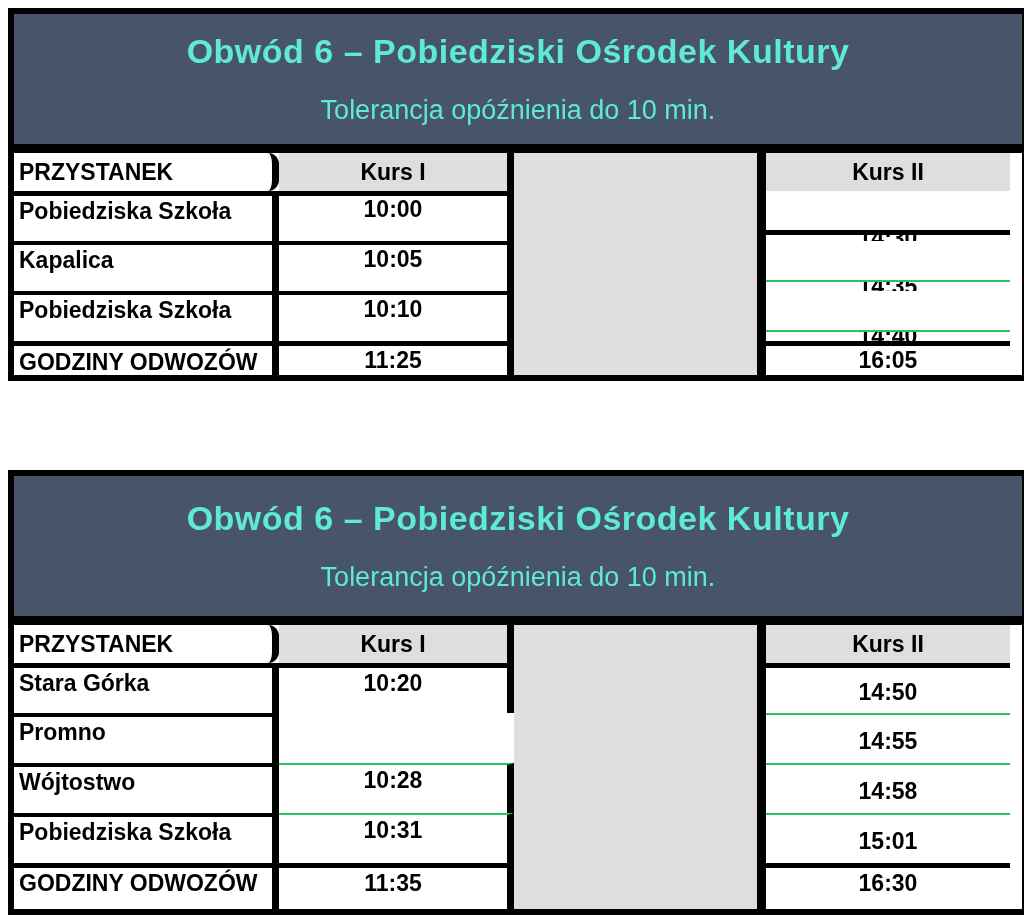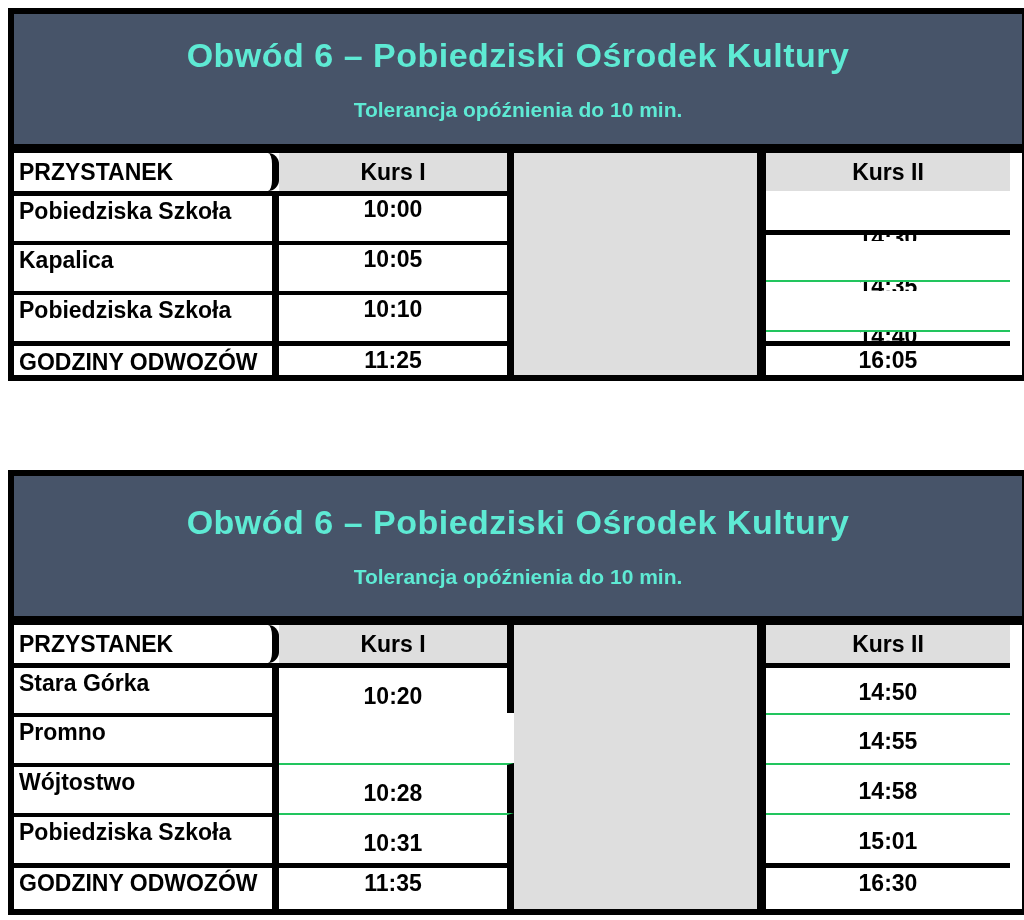--- a/index.html
+++ b/index.html
@@ -18,21 +18,21 @@
   .tt2{top:470px;}
 
   .band{
     background:#475469;color:#5eead4;border-bottom:9px solid #000;
     display:flex;flex-direction:column;align-items:center;justify-content:center;
     text-align:center;
   }
   .tt1 .band{height:130px;}
   .tt2 .band{height:140px;}
   .band-title{font-weight:bold;font-size:34px;letter-spacing:.5px;line-height:1.15;}
-  .band-sub{font-weight:bold;font-size:21px;margin-top:23px;}
+  .band-sub{font-weight:normal;font-size:27px;margin-top:23px;}
 
   .grid{display:grid;grid-template-columns:265px 235px 252px 244px;}
   .tt1 .grid{grid-template-rows:38px 50px 50px 50px 34px;}
   .tt2 .grid{grid-template-rows:38px 50px 50px 50px 50px 46px;}
 
   .c{
     box-sizing:border-box;display:flex;background:#fff;color:#000;
     font-weight:bold;font-size:23px;line-height:1.05;overflow:hidden;
   }
   .col1{grid-column:1;border-right:7px solid #000;justify-content:flex-start;
@@ -44,21 +44,21 @@
   .hdr{background:#dedede;}
   .hdr-stop{background:#fff;align-items:center;padding-top:0;border-radius:11px;}
 
   .s5{border-top:5px solid #000;}
   .s4{border-top:4px solid #000;}
   .s2{border-top:2px solid #22c55e;}
 
   
   .tt1 .k1d{align-items:flex-end;padding-bottom:20px;}
   .tt1 .k2d{align-items:center;margin-top:39px;}
-  .tt2 .k1d{align-items:flex-start;padding-top:16px;text-align:center;}
+  .tt2 .k1d{align-items:flex-start;padding-top:3px;text-align:center;}
   .tt2 .k2d{align-items:center;padding-top:4px;}
   .tt1 .ft{align-items:center;}
   .tt2 .ft{align-items:flex-start;padding-top:3px;}
   .tt2 .ft.col1{padding-top:3px;}
 </style>
 </head>
 <body>
 
 <div class="canvas">
 

